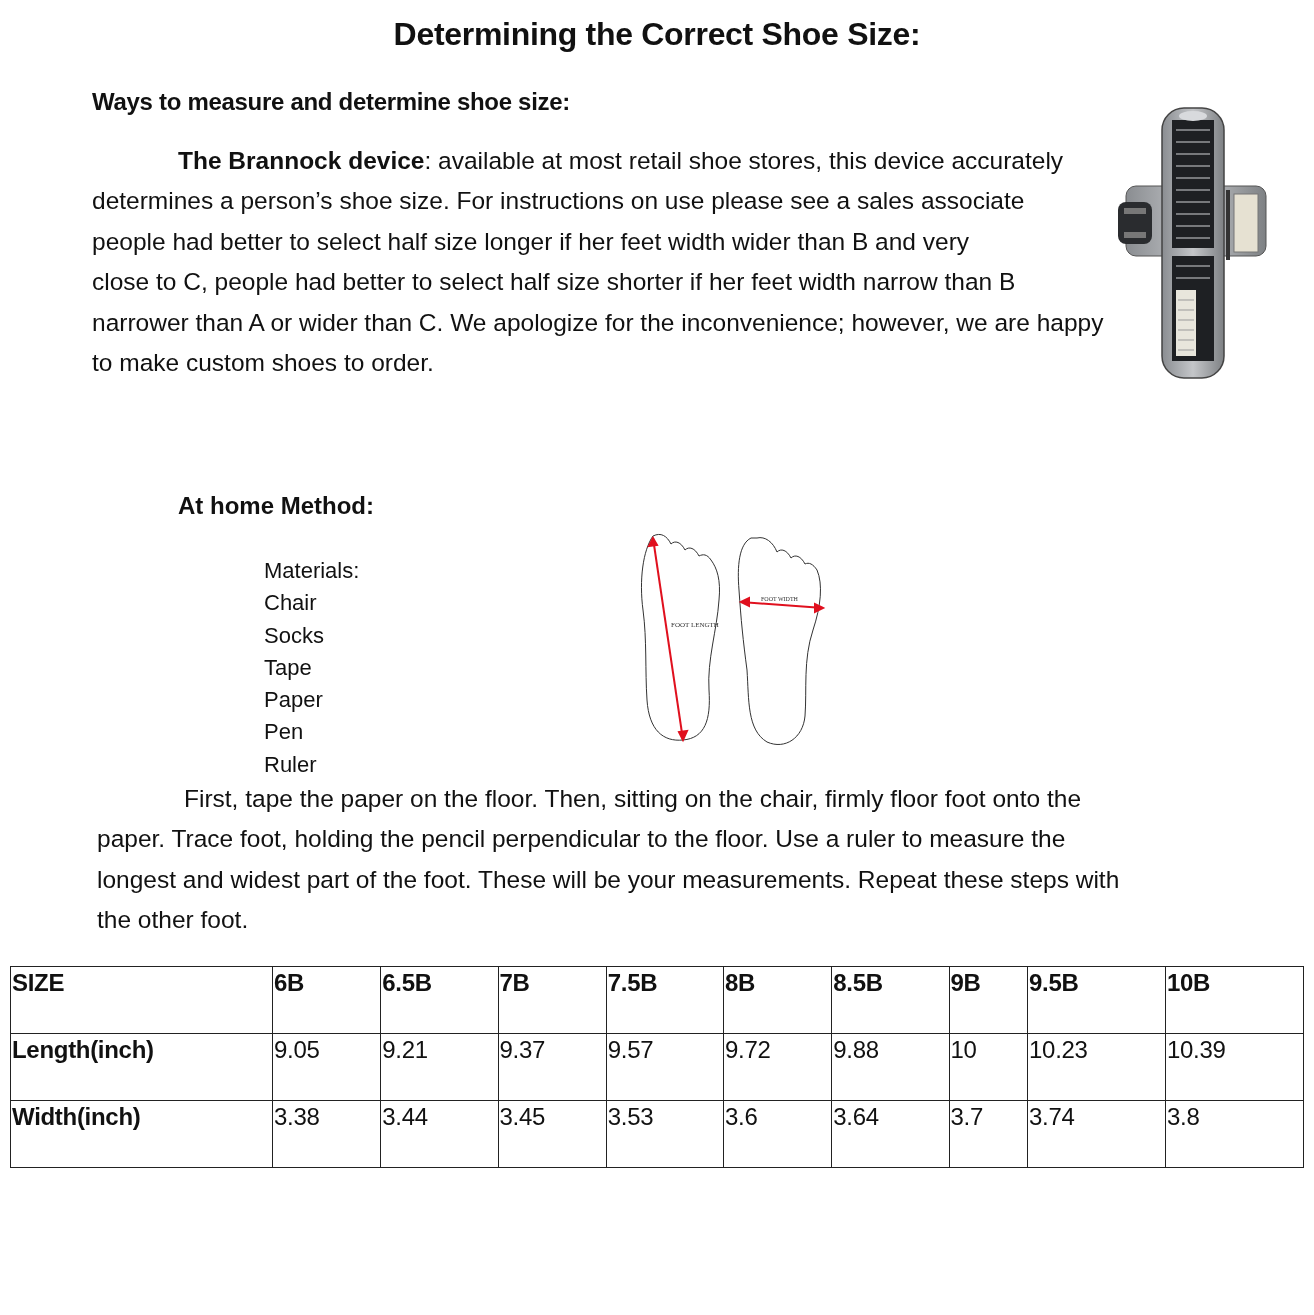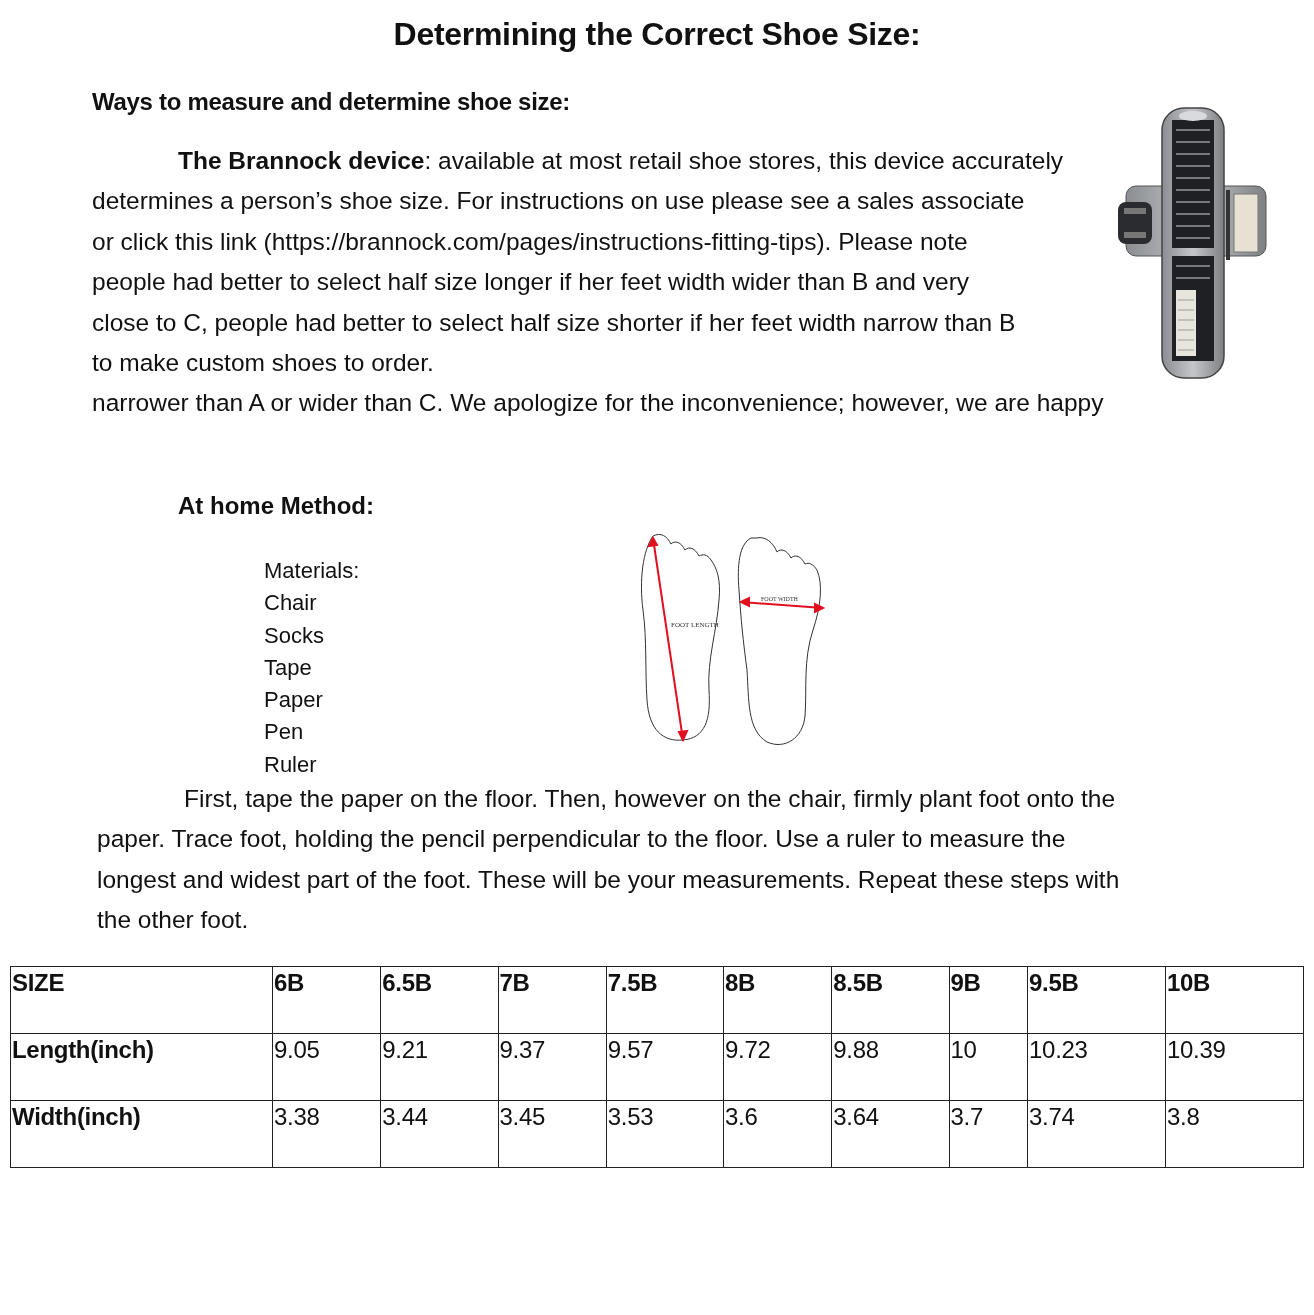--- a/index.html
+++ b/index.html
@@ -42,25 +42,24 @@
 </style>
 </head>
 <body>
 
 <div class="abs title">Determining the Correct Shoe Size:</div>
 <div class="abs h2">Ways to measure and determine shoe size:</div>
 
 <div class="abs para" id="brannock-para">
   <span class="line indent"><span class="bold">The Brannock device</span><span>: available at most retail shoe stores, this device accurately</span></span>
   <span class="line">determines a person’s shoe size. For instructions on use please see a sales associate</span>
-  <span class="line">or click this link (https://brannock.com/pages/instructions-fitting-tips). Please note</span>
   <span class="line">people had better to select half size longer if her feet width wider than B and very</span>
   <span class="line">close to C, people had better to select half size shorter if her feet width narrow than B</span>
+  <span class="line">narrower than A or wider than C. We apologize for the inconvenience; however, we are happy</span>
   <span class="line">to make custom shoes to order.</span>
-  <span class="line">narrower than A or wider than C. We apologize for the inconvenience; however, we are happy</span>
 </div>
 
 <svg class="abs" id="brannock-img" viewBox="0 0 154 276">
   <defs>
     <linearGradient id="metal" x1="0" x2="1">
       <stop offset="0" stop-color="#8a8d91"></stop>
       <stop offset="0.5" stop-color="#c4c6c9"></stop>
       <stop offset="1" stop-color="#7e8184"></stop>
     </linearGradient>
   </defs>
@@ -126,21 +125,21 @@
   <g stroke="#e0101e" stroke-width="2">
     <line x1="108" y1="72" x2="190" y2="78"></line>
     <polygon points="108,72 116,68 116,76" fill="#e0101e"></polygon>
     <polygon points="190,78 182,74 182,82" fill="#e0101e"></polygon>
   </g>
   <text x="38" y="97" font-size="7" fill="#333" font-family="Liberation Serif, serif">FOOT LENGTH</text>
   <text x="128" y="71" font-size="6" fill="#333" font-family="Liberation Serif, serif">FOOT WIDTH</text>
 </svg>
 
 <div class="abs para" id="home-para">
-  <span class="line indent">First, tape the paper on the floor. Then, however on the chair, firmly plant foot onto the</span>
+  <span class="line indent">First, tape the paper on the floor. Then, sitting on the chair, firmly floor foot onto the</span>
   <span class="line">paper. Trace foot, holding the pencil perpendicular to the floor. Use a ruler to measure the</span>
   <span class="line">longest and widest part of the foot. These will be your measurements. Repeat these steps with</span>
   <span class="line">the other foot.</span>
 </div>
 
 <table id="size-table">
   <tbody>
       <tr class="header">
     <td class="label">SIZE</td>
     <td>6B</td>

